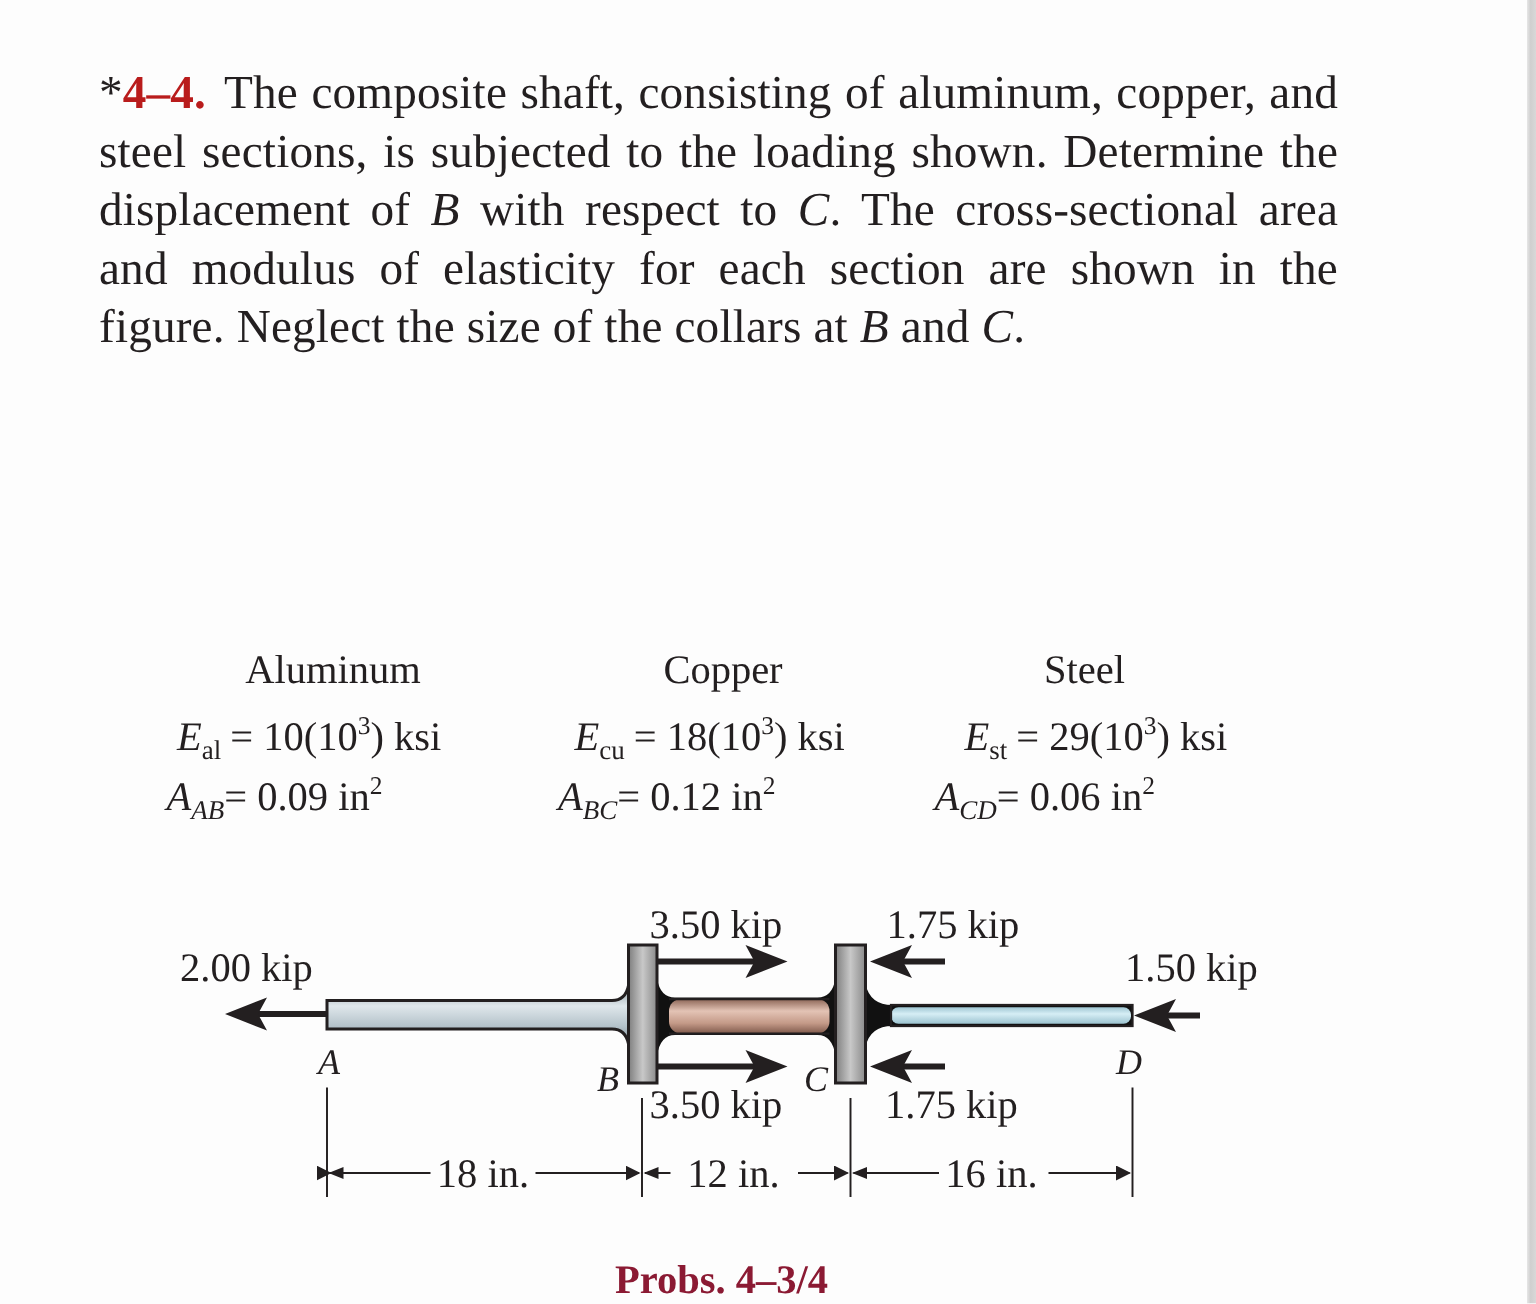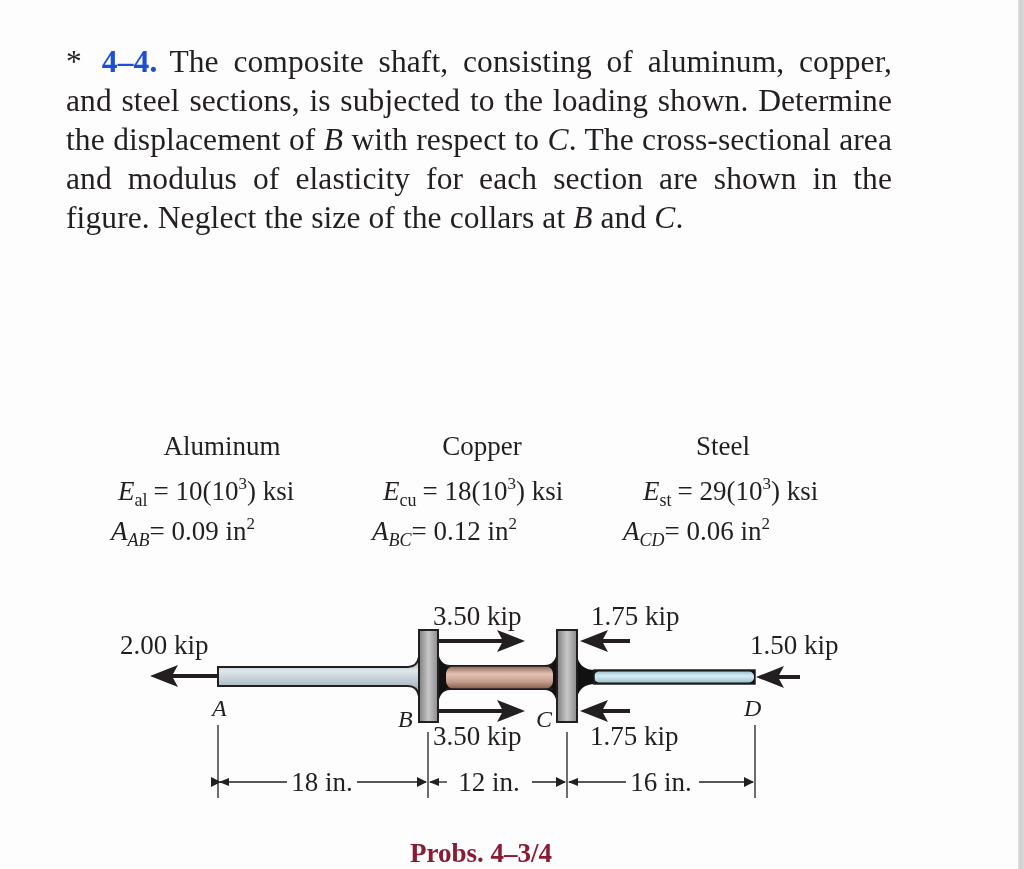--- a/index.html
+++ b/index.html
@@ -12,21 +12,21 @@
   .edge-strip {
     position: absolute; top: 0; right: 0; width: 6px; height: 869px;
     background: linear-gradient(to right, #e6e6e6, #cfcfcf 40%, #d8d8d8);
   }
   .problem {
     position: absolute; left: 66px; top: 10px; width: 826px;
     font-size: 31.5px; line-height: 39.2px; text-align: justify;
     text-align-last: left; letter-spacing: 0.1px;
   }
   .problem .star { font-weight: normal; }
-  .problem .num { color: #1d4ed8; font-weight: bold; margin-right: 12px; margin-left: 20px; }
+  .problem .num { color: #b91c1c; font-weight: bold; margin-right: 12px; }
   .problem i { font-style: italic; }
   svg.figure { position: absolute; left: 0; top: 0; }
   svg text { font-family: "Liberation Serif", "DejaVu Serif", serif; fill: #231f20; }
 </style>
 </head>
 <body>
 
 <div class="edge-strip"></div>
 
 <p class="problem"><span class="star">*</span><span class="num">4–4.</span><span>The composite shaft, consisting of aluminum, copper, and steel sections, is subjected to the loading shown. Determine the displacement of </span><i>B</i><span> with respect to </span><i>C</i><span>. The cross-sectional area and modulus of elasticity for each section are shown in the figure. Neglect the size of the collars at </span><i>B</i><span> and </span><i>C</i><span>.</span></p>

